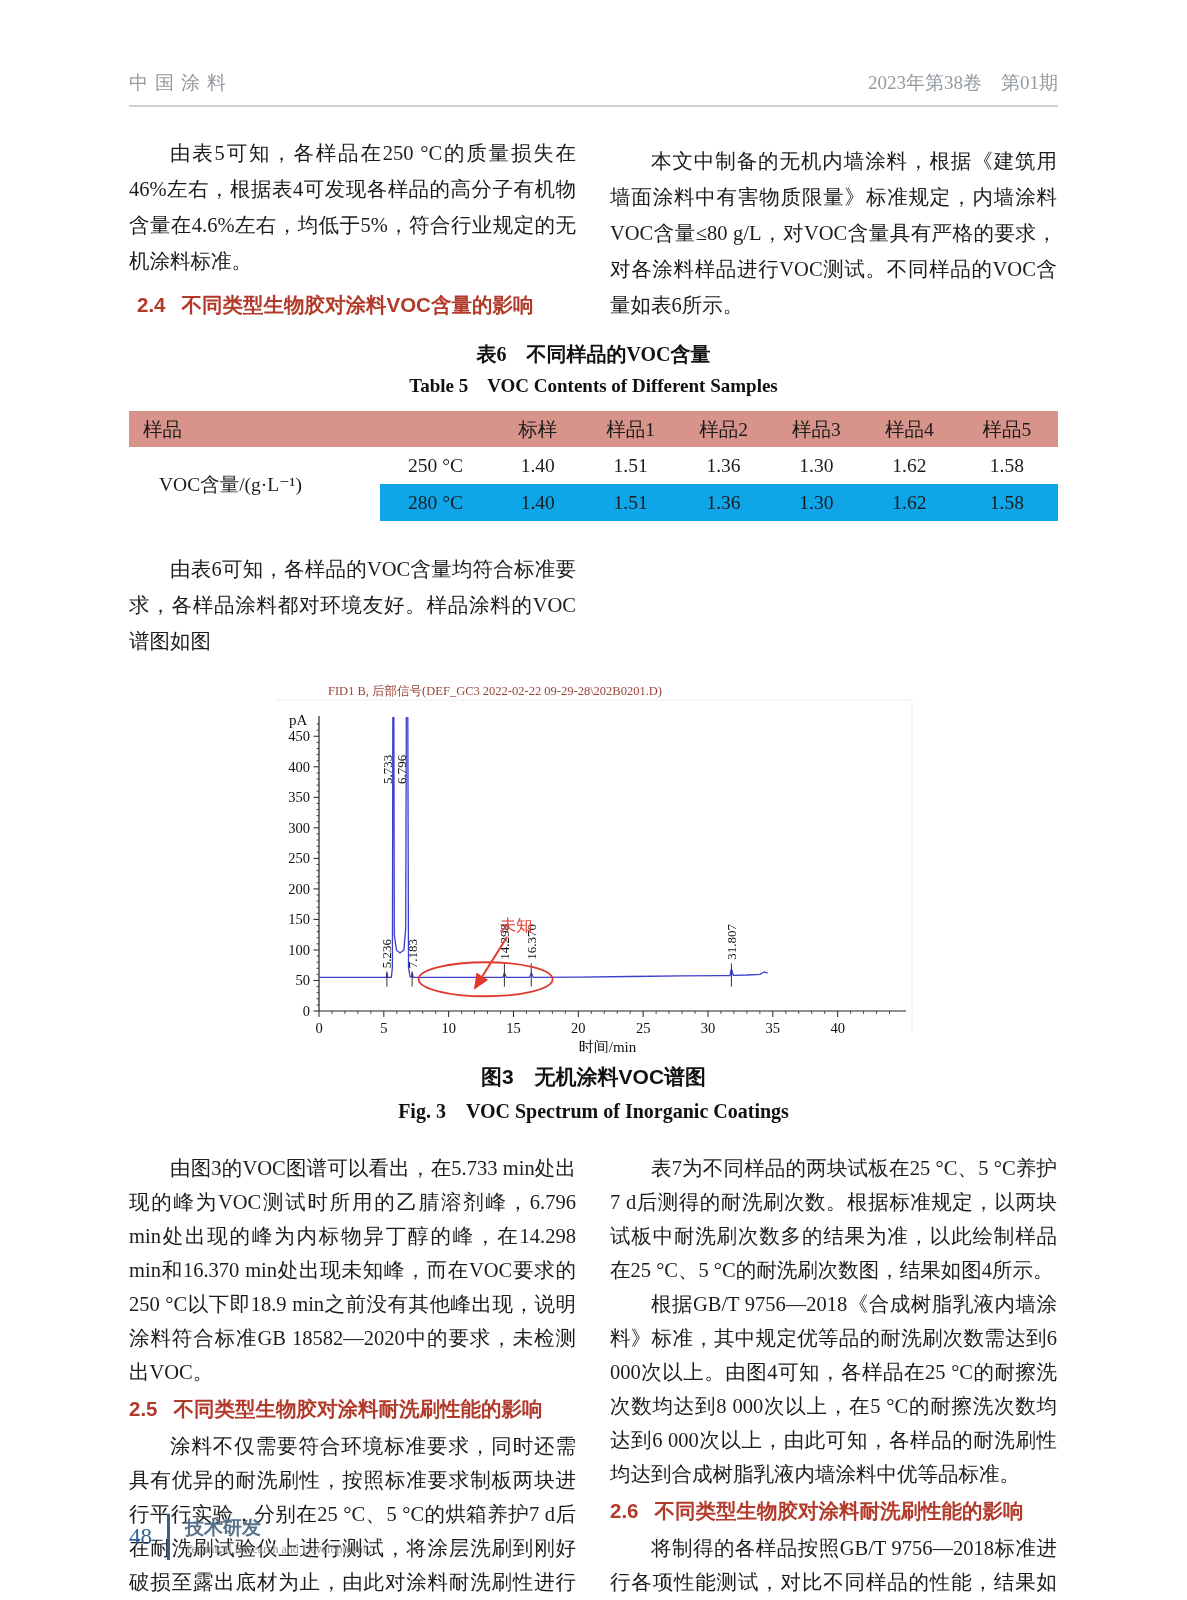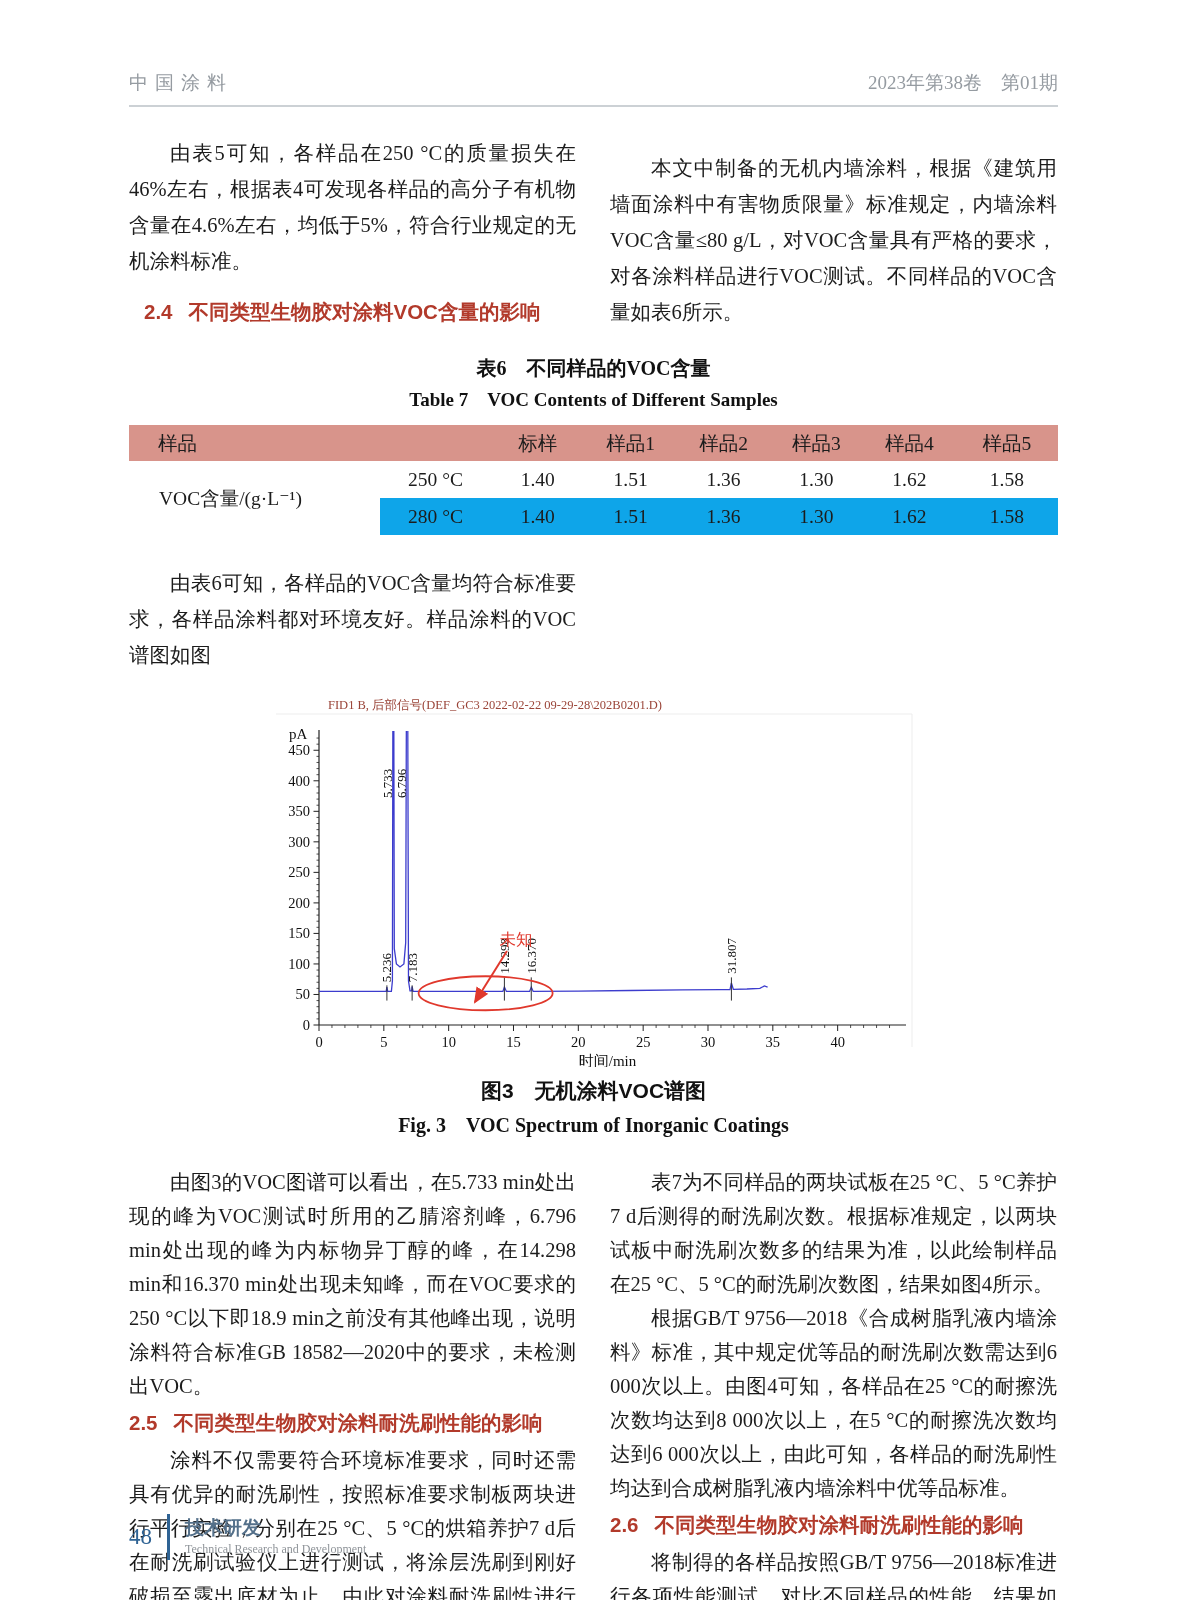--- a/index.html
+++ b/index.html
@@ -13,30 +13,30 @@
        color:#959ba1;font-size:19px;padding-bottom:9px;border-bottom:2px solid #ccd1d5;}
   .hdr .j{letter-spacing:7px;}
   
   .row{display:flex;gap:34px;}
   .col{width:447px;}
   .para{font-size:20.5px;line-height:36px;text-align:justify;margin:0;}
   .para.ind{text-indent:2em;}
   .row.lower .para{line-height:34px;}
   .row.top{margin-top:28px;align-items:center;}
   .sec{display:flex;gap:16px;font-family:"Liberation Sans","DejaVu Sans",sans-serif;
-       font-weight:bold;color:#b23a2b;font-size:20.5px;line-height:36px;margin:15px;}
+       font-weight:bold;color:#b23a2b;font-size:20.5px;line-height:36px;margin:8px;}
   .row.lower .sec{line-height:36px;margin:2px 0;}
   
   .tblcap{ text-align:center;margin-top:10px;}
   .tblcap .cn{font-family:Liberation Serif, serif;font-weight:bold;font-size:20px;color:#111;}
   .tblcap .en{font-weight:bold;font-size:19px;margin-top:5px;color:#111;}
   table.t6{width:100%;border-collapse:collapse;margin-top:12px;font-size:19.5px;}
   table.t6 th,table.t6 td{font-weight:normal;text-align:center;padding:0;}
   table.t6 thead tr{background:#d8948b;height:36px;}
-  table.t6 thead th.first{text-align:left;padding-left:29px;}
+  table.t6 thead th.first{text-align:left;padding-left:14px;}
   table.t6 tbody tr{height:37px;}
   table.t6 td.rowlab{text-align:left;padding-left:30px;}
   table.t6 tr.shade td.sh{background:#0ea5e9;}
   
   .chartwrap{width:640px;margin:22px auto 0 auto;text-align:right;}
   .figcap{text-align:center;}
   .figcap .cn{font-family:"Liberation Sans","DejaVu Sans",sans-serif;font-weight:bold;font-size:21px;margin-top:6px;color:#111;}
   .figcap .en{font-weight:bold;font-size:20px;margin-top:7px;color:#111;}
   .row.lower{margin-top:26px;}
   
@@ -65,21 +65,21 @@
         <span>不同类型生物胶对涂料VOC含量的影响</span>
       </h3>
     </div>
     <div class="col">
       <p class="para ind">本文中制备的无机内墙涂料，根据《建筑用墙面涂料中有害物质限量》标准规定，内墙涂料VOC含量≤80 g/L，对VOC含量具有严格的要求，对各涂料样品进行VOC测试。不同样品的VOC含量如表6所示。</p>
     </div>
   </div>
 
   <div class="tblcap">
     <div class="cn">表6　不同样品的VOC含量</div>
-    <div class="en">Table 7　VOC Contents of Different Samples</div>
+    <div class="en">Table 5　VOC Contents of Different Samples</div>
   </div>
   <table class="t6">
     <thead>
       <tr>
         <th class="first" colspan="2" style="width:39%">样品</th>
         <th style="width:10%">标样</th>
         <th style="width:10%">样品1</th>
         <th style="width:10%">样品2</th>
         <th style="width:10%">样品3</th>
         <th style="width:10%">样品4</th>

